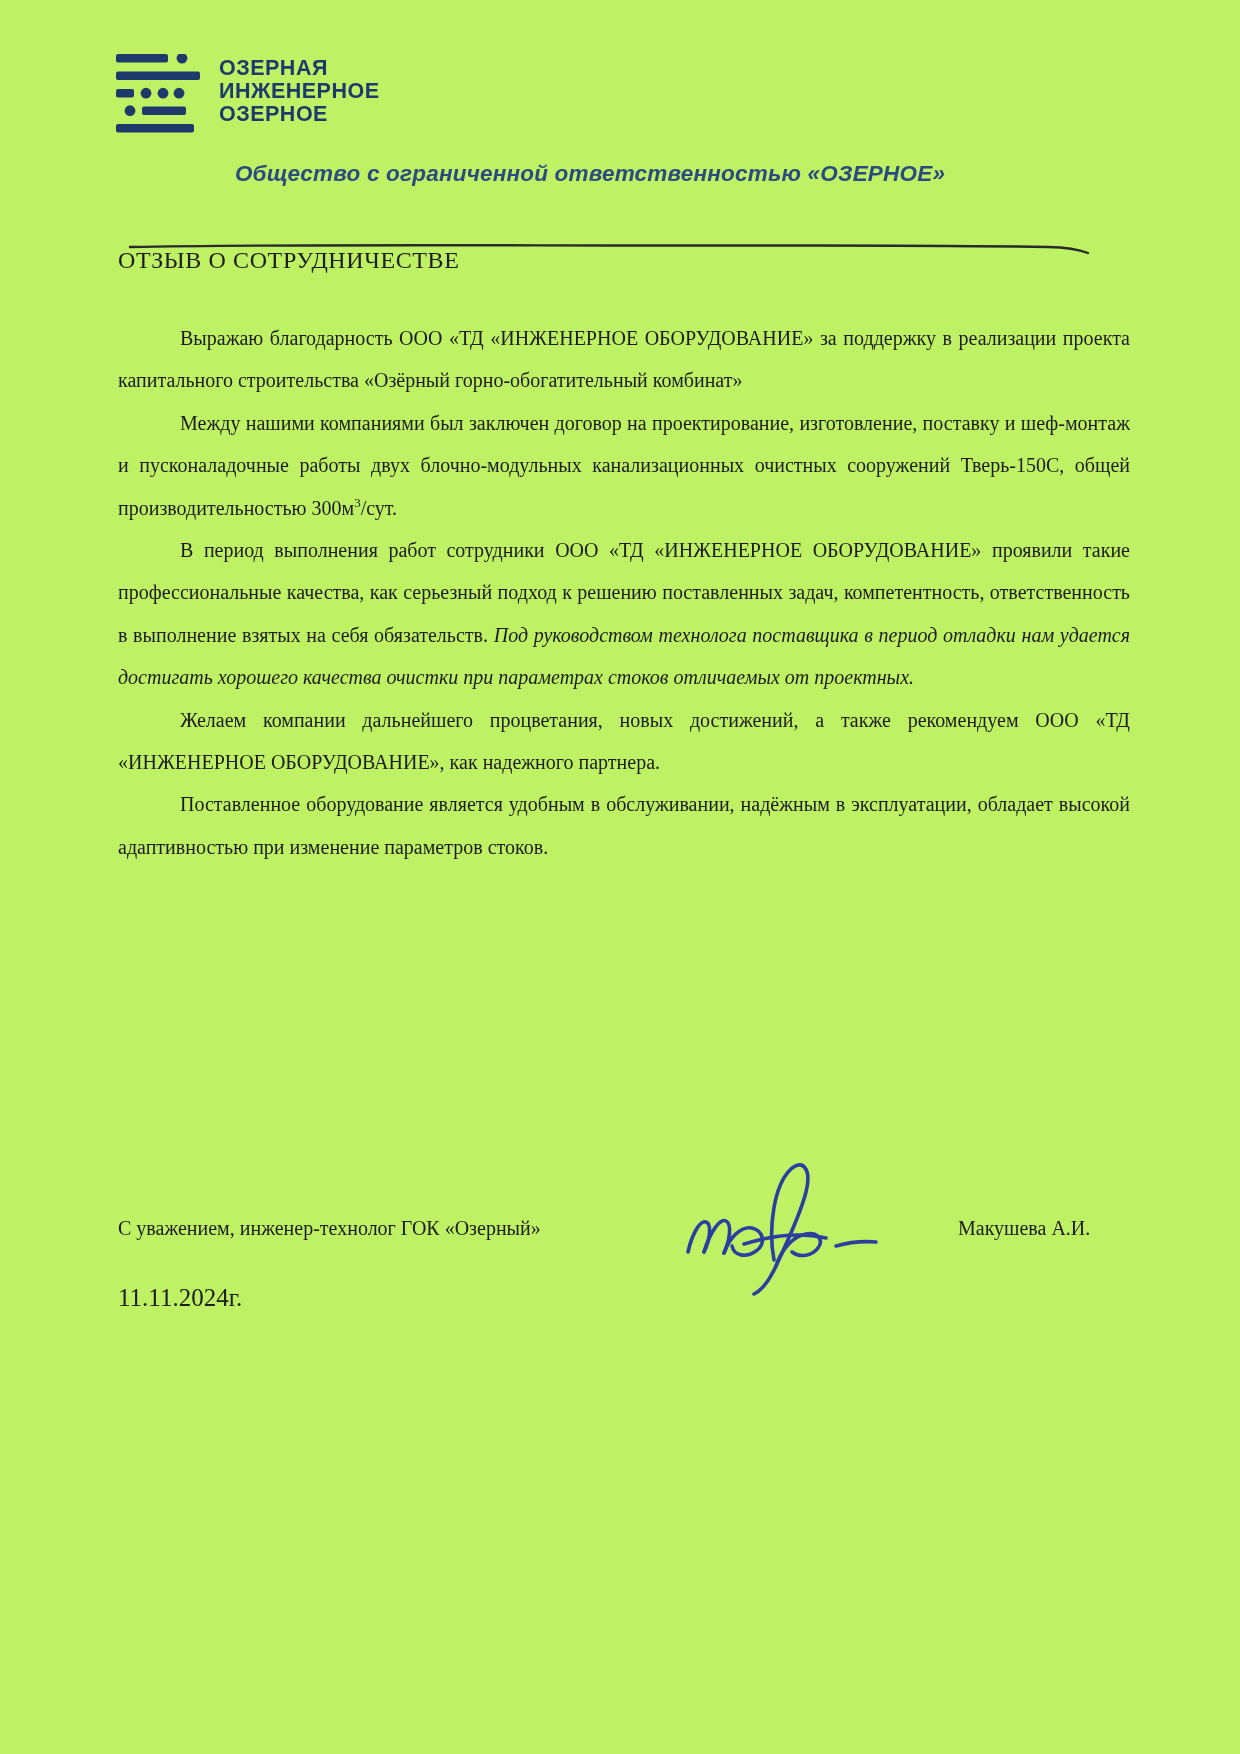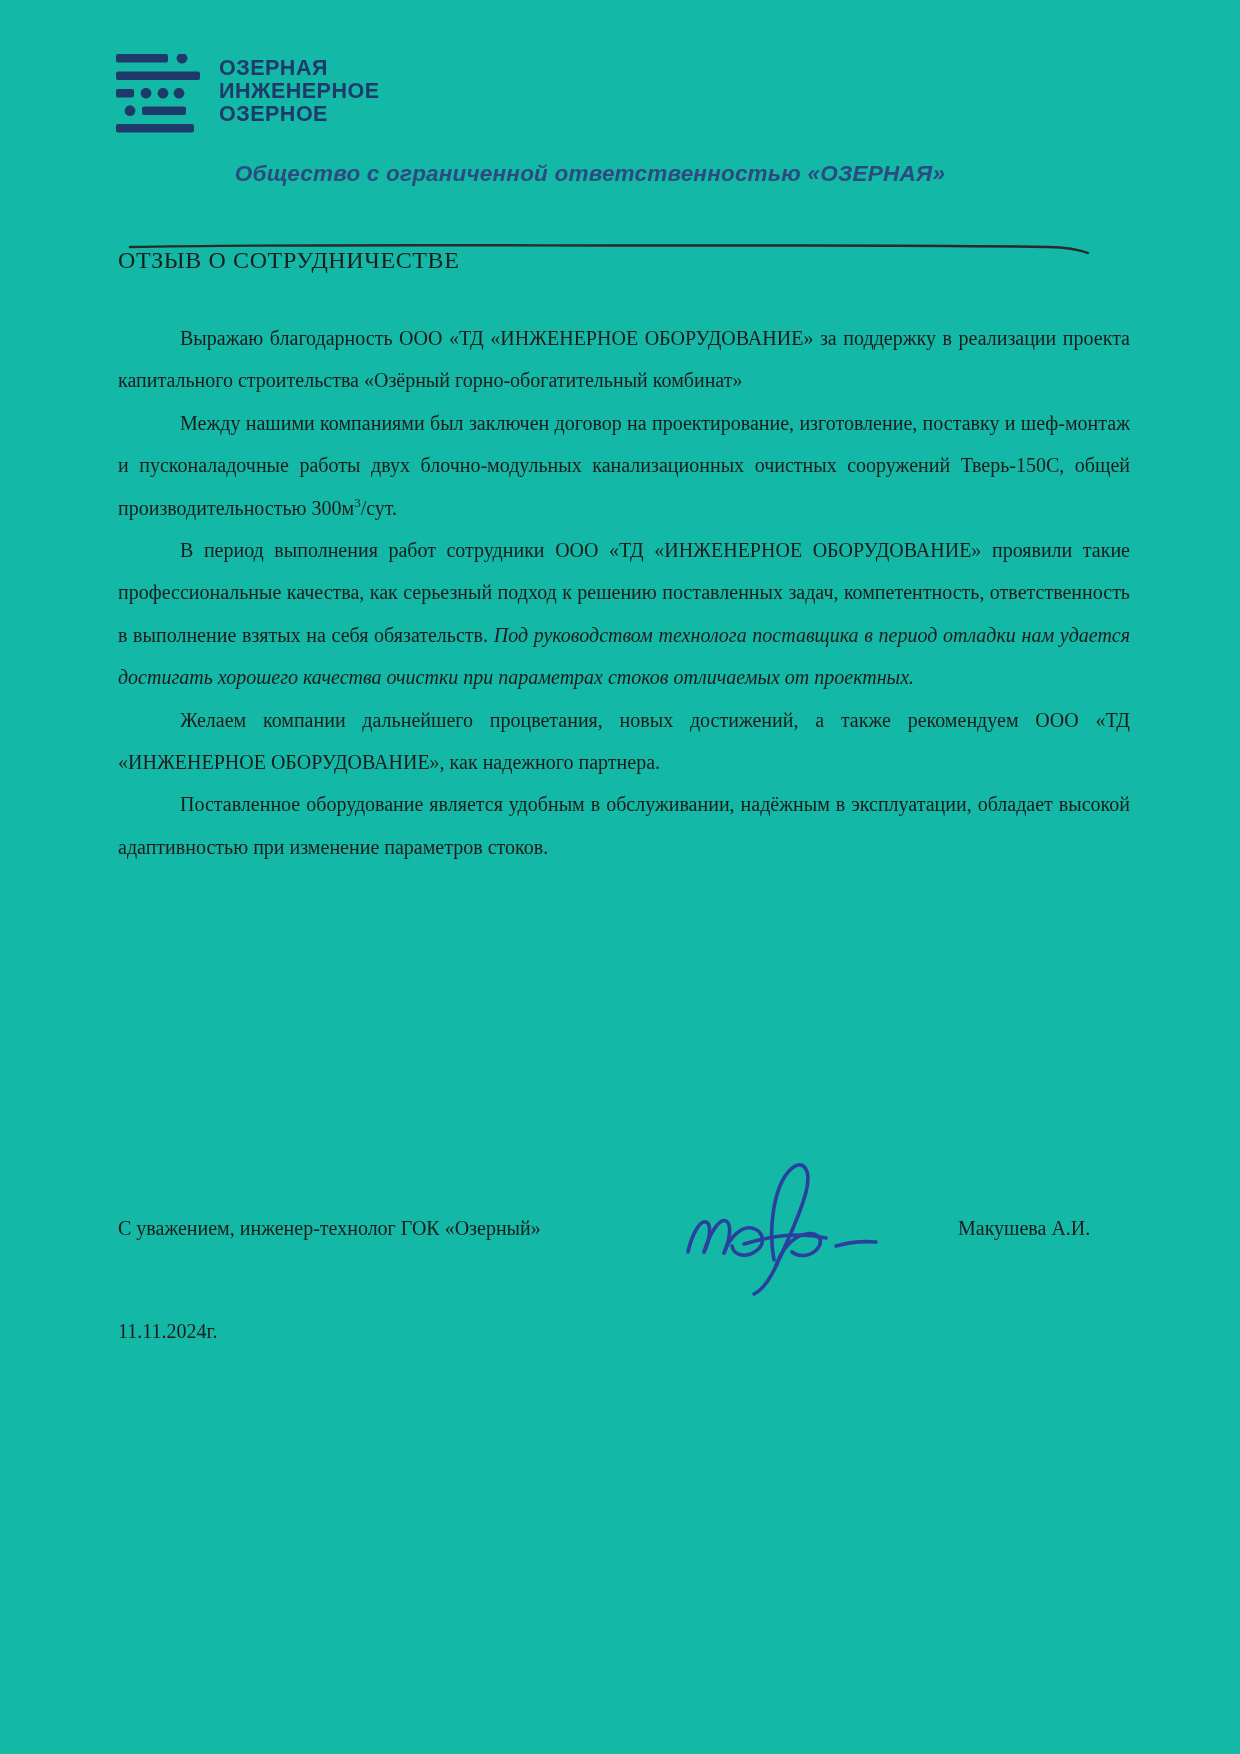--- a/index.html
+++ b/index.html
@@ -1,20 +1,20 @@
 <!DOCTYPE html>
 <html><head>
 <meta charset="utf-8">
 <style>
   * { margin:0; padding:0; box-sizing:border-box; }
   html,body { background:#ffffff; }
   .page {
     position:relative;
     width:1240px; height:1754px;
-    background:#14b8a6;
+    background:#bef264;
     overflow:hidden;
     font-family:"Liberation Serif", serif;
     color:#1c1c1c;
   }
 
   
   .logo { position:absolute; left:116px; top:54px; display:flex; align-items:flex-start; gap:17px; }
   .logo-mark { display:block; }
   .logo-text {
     font-family:"Liberation Sans", sans-serif;
@@ -57,21 +57,21 @@
   }
   .body p { text-indent:62px; }
   .body sup { font-size:13px; vertical-align:super; line-height:0; }
   .body .it { font-style:italic; }
 
   
   .sign-row { position:absolute; left:0; top:0; width:1240px; height:0; }
   .closing  { position:absolute; left:118px; top:1217px; font-size:20px; white-space:nowrap; }
   .sign-svg { position:absolute; left:678px; top:1148px; }
   .sign-name{ position:absolute; left:938px; top:1217px; font-size:20px; white-space:nowrap;margin-left:20px; }
-  .sign-date{ position:absolute; left:118px; top:1320px; font-size:20px; }
+  .sign-date{ position:absolute; left:118px; top:1284px; font-size:25px; }
 
   .navy { fill:#1e3a6b; }
 </style>
 </head>
 <body>
 
 <div class="page">
 
   <div class="logo">
     <svg class="logo-mark" width="86" height="80" viewBox="0 0 86 80" xmlns="http://www.w3.org/2000/svg">
@@ -86,21 +86,21 @@
       <rect class="navy" x="26" y="52.5" width="44" height="8.5" rx="2"></rect>
       <rect class="navy" x="0" y="70" width="78" height="8.5" rx="2"></rect>
     </svg>
     <div class="logo-text">
       <div class="l1">ОЗЕРНАЯ</div>
       <div class="l2">ИНЖЕНЕРНОЕ</div>
       <div class="l3">ОЗЕРНОЕ</div>
     </div>
   </div>
 
-  <div class="org-title">Общество с ограниченной ответственностью «ОЗЕРНАЯ»</div>
+  <div class="org-title">Общество с ограниченной ответственностью «ОЗЕРНОЕ»</div>
 
   <svg class="rule" width="962" height="20" viewBox="0 0 962 20" xmlns="http://www.w3.org/2000/svg">
     <path d="M2,9 C180,5.5 420,8 620,7.5 C760,7.2 860,8 920,9 C940,9.5 952,12 960,15" fill="none" stroke="#2a2a2a" stroke-width="2.4" stroke-linecap="round"></path>
   </svg>
 
   <div class="heading">ОТЗЫВ О СОТРУДНИЧЕСТВЕ</div>
 
   <div class="body">
     <p>
       <span>Выражаю благодарность ООО «ТД «ИНЖЕНЕРНОЕ ОБОРУДОВАНИЕ» за поддержку в реализации проекта капитального строительства «Озёрный горно-обогатительный комбинат»</span>

